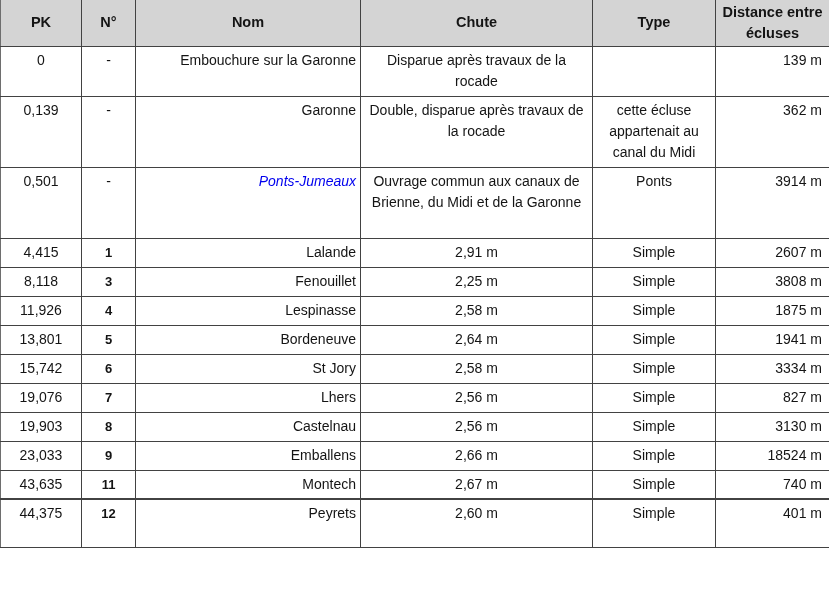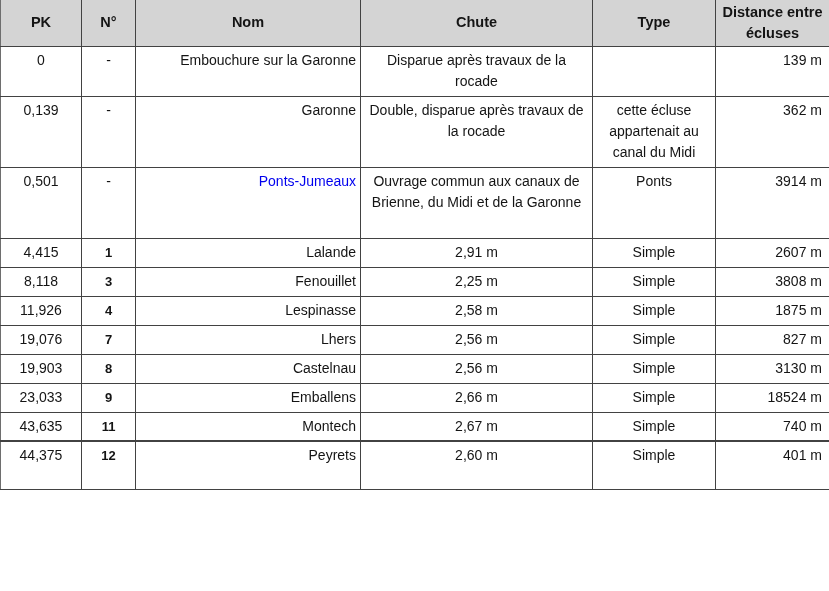--- a/index.html
+++ b/index.html
@@ -56,20 +56,21 @@
   tr.r-2line { height: 50px; }
   tr.r-3line { height: 71px; }
   tr.r-std   { height: 29px; padding-left: 48px; }
   tr.r-last  { height: 48px; }
   tr.thick-top td { border-top-width: 2px; }
 
   a.lock-link {
     color: var(--link);
     text-decoration: none;
     cursor: pointer;
+    font-style: italic;
   }
 </style>
 </head>
 <body>
 
 <table class="locks">
   <colgroup>
     <col class="c-pk">
       <col class="c-num">
       <col class="c-nom">
@@ -130,20 +131,36 @@
       </tr>
       <tr class="r-std">
         <td class="cell-pk">11,926</td>
         <td class="cell-num is-number">4</td>
         <td class="cell-nom">Lespinasse</td>
         <td class="cell-chute">2,58 m</td>
         <td class="cell-type">Simple</td>
         <td class="cell-dist">1875 m</td>
       </tr>
       <tr class="r-std">
+        <td class="cell-pk">13,801</td>
+        <td class="cell-num is-number">5</td>
+        <td class="cell-nom">Bordeneuve</td>
+        <td class="cell-chute">2,64 m</td>
+        <td class="cell-type">Simple</td>
+        <td class="cell-dist">1941 m</td>
+      </tr>
+      <tr class="r-std">
+        <td class="cell-pk">15,742</td>
+        <td class="cell-num is-number">6</td>
+        <td class="cell-nom">St Jory</td>
+        <td class="cell-chute">2,58 m</td>
+        <td class="cell-type">Simple</td>
+        <td class="cell-dist">3334 m</td>
+      </tr>
+      <tr class="r-std">
         <td class="cell-pk">19,076</td>
         <td class="cell-num is-number">7</td>
         <td class="cell-nom">Lhers</td>
         <td class="cell-chute">2,56 m</td>
         <td class="cell-type">Simple</td>
         <td class="cell-dist">827 m</td>
       </tr>
       <tr class="r-std">
         <td class="cell-pk">19,903</td>
         <td class="cell-num is-number">8</td>

